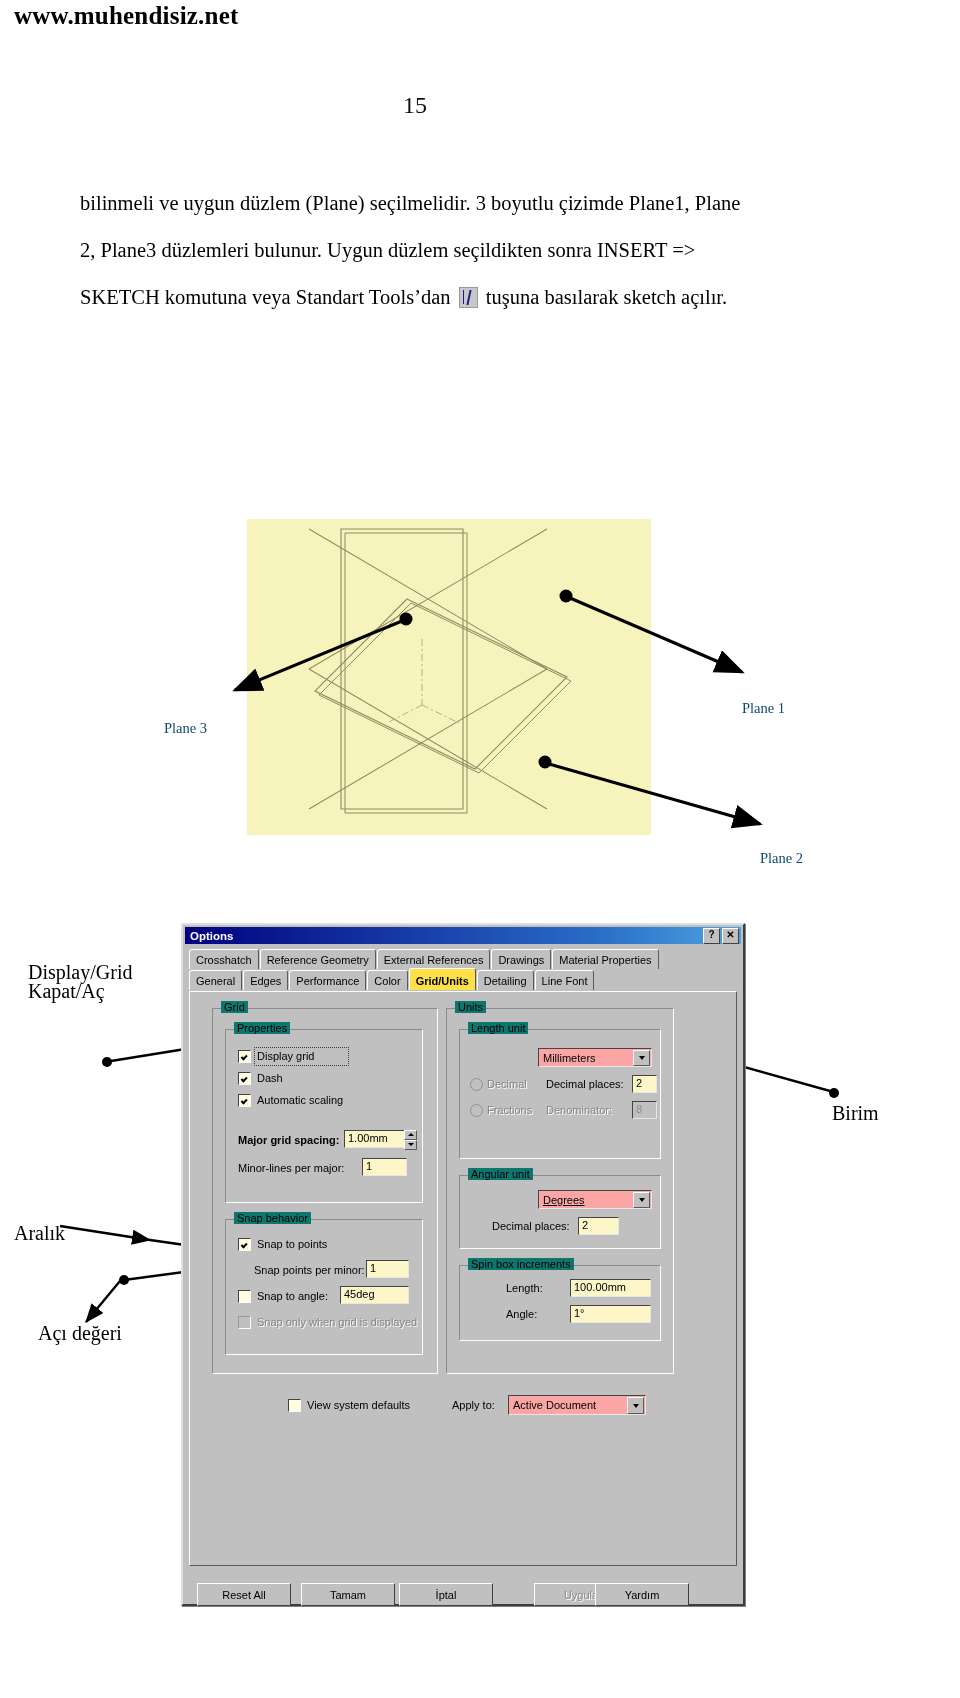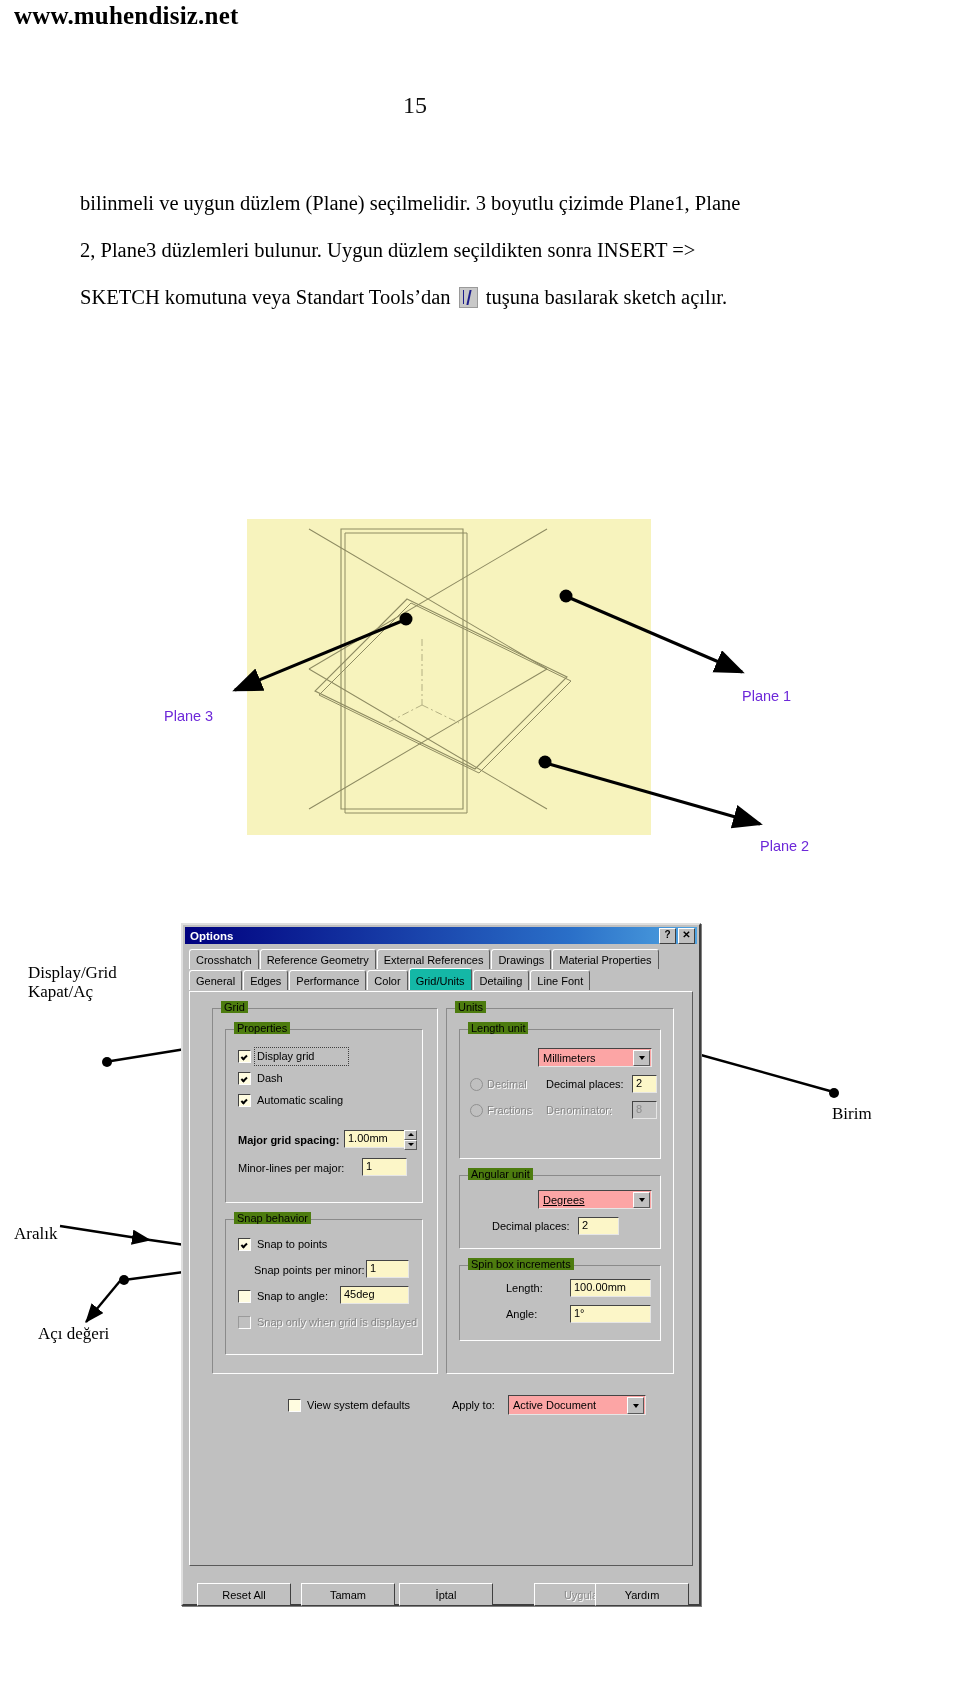--- a/index.html
+++ b/index.html
@@ -39,47 +39,48 @@
   }
   .sketch-icon:after{
     content:"";position:absolute;left:8px;top:2px;width:2px;height:15px;
     background:#1c1c8c;transform:skewX(-12deg);
   }
 
   
   #plane-figure{left:247px;top:519px;width:404px;height:316px;}
   #plane-figure svg{display:block;}
   .fig-label{
-    font-size:14.5px;color:#6d28d9;font-family:Liberation Sans, sans-serif;
+    font-size:14.5px;color:#0c4a6e;font-family:Liberation Serif, serif;margin-top:12px;
   }
   #label-plane3{left:164px;top:708px;}
   #label-plane1{left:742px;top:688px;}
   #label-plane2{left:760px;top:838px;}
 
   
   .anno{
-    font-size:17px;color:#000;line-height:19px;
+    font-size:20px;color:#000;line-height:19px;
     font-family:"Liberation Serif",serif;
   }
   #anno-grid{left:28px;top:963px;width:120px;}
   #anno-birim{left:832px;top:1104px;}
   #anno-aralik{left:14px;top:1224px;}
   #anno-aci{left:38px;top:1324px;}
 
   
   #arrow-layer{left:0;top:0;width:960px;height:1698px;pointer-events:none;}
 
   
   #options-dialog{
     left:181px;top:923px;width:516px;height:679px;
     background:#c0c0c0;
     border-top:2px solid #dfdfdf;border-left:2px solid #dfdfdf;
     border-right:2px solid #3d3d3d;border-bottom:2px solid #3d3d3d;
     font-family:"Liberation Sans",sans-serif;
     box-shadow:1px 1px 0 #808080;
+    padding-left:44px;
   }
   .titlebar{
     position:absolute;left:2px;top:2px;right:2px;height:17px;
     background:linear-gradient(to right,#00007f,#2a6fc8 75%,#4fa3e0);
     display:flex;align-items:center;padding:0 2px;
   }
   .titlebar .t{
     color:#fff;font-size:11.5px;font-weight:bold;padding-left:3px;
     font-family:"Liberation Sans",sans-serif;
   }
@@ -97,37 +98,37 @@
   .tabrow{display:flex;height:20px;margin-bottom:1px;}
   .tab{
     background:#c0c0c0;color:#000;font-size:11px;
     padding:2px 6px 0 6px;margin-right:1px;
     border-top:1.5px solid #fff;border-left:1.5px solid #fff;
     border-right:1.5px solid #5a5a5a;
     border-radius:3px 3px 0 0;white-space:nowrap;
     font-family:"Liberation Sans",sans-serif;line-height:16px;
   }
   .tab.active{
-    background:#14b8a6;font-weight:normal;
+    background:#fde047;font-weight:bold;
     border-bottom:none;margin-top:-2px;padding-top:4px;
   }
 
   
   .panel{
     position:absolute;left:6px;top:66px;right:6px;bottom:38px;
     background:#c0c0c0;
     border-top:1.5px solid #fff;border-left:1.5px solid #fff;
     border-right:1.5px solid #5a5a5a;border-bottom:1.5px solid #5a5a5a;
   }
   .group{
     position:absolute;border:1px solid #8a8a8a;
     border-right-color:#fdfdfd;border-bottom-color:#fdfdfd;
   }
   .group > .gt{
-    position:absolute;top:-8px;left:8px;background:#4d7c0f;
+    position:absolute;top:-8px;left:8px;background:#0f766e;
     padding:0 3px;font-size:11px;color:#000;
     font-family:"Liberation Sans",sans-serif;
   }
   .lbl{
     position:absolute;font-size:11px;color:#000;
     font-family:"Liberation Sans",sans-serif;white-space:nowrap;
   }
   .lbl.dim{color:#858585;text-shadow:1px 1px 0 #fdfdfd;}
   .cb{
     position:absolute;width:11px;height:11px;background:#fffce0;

